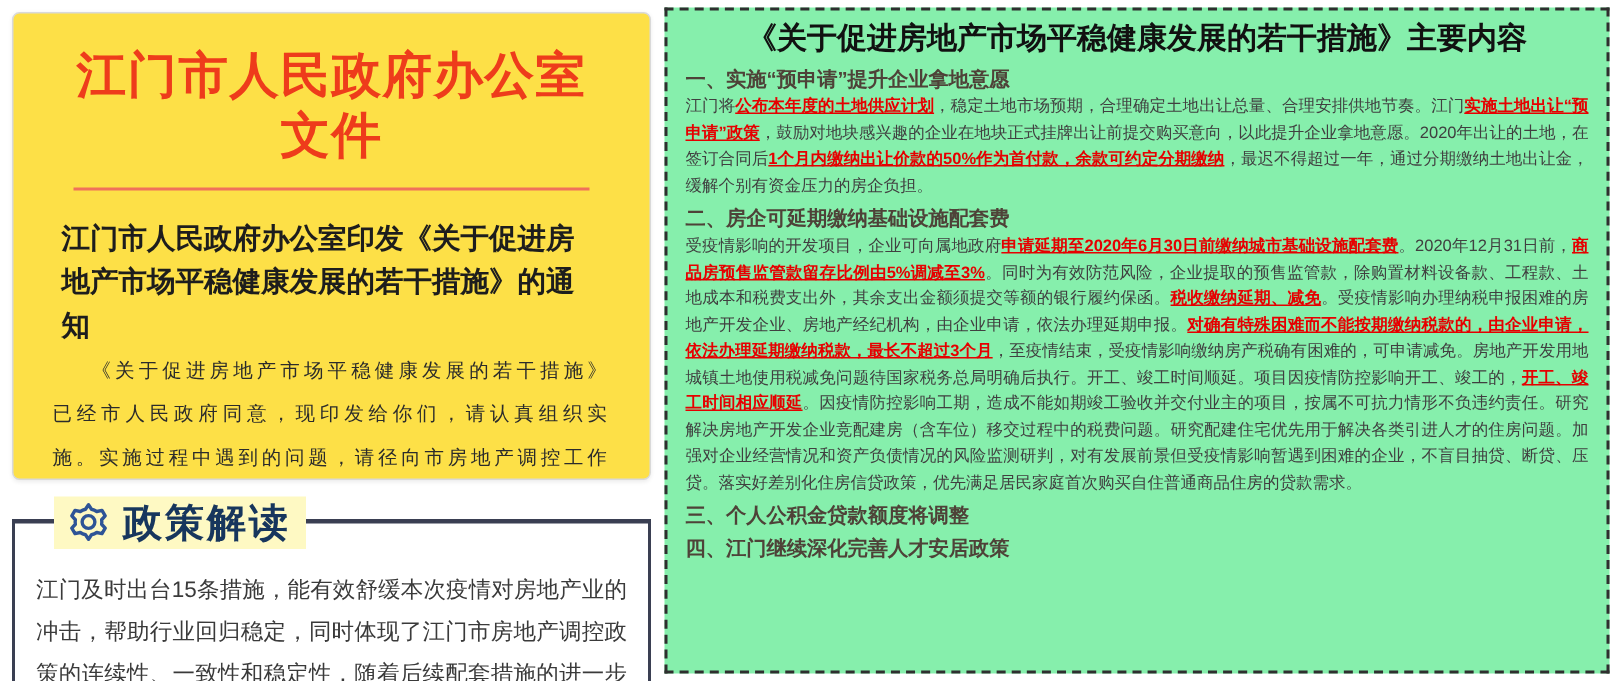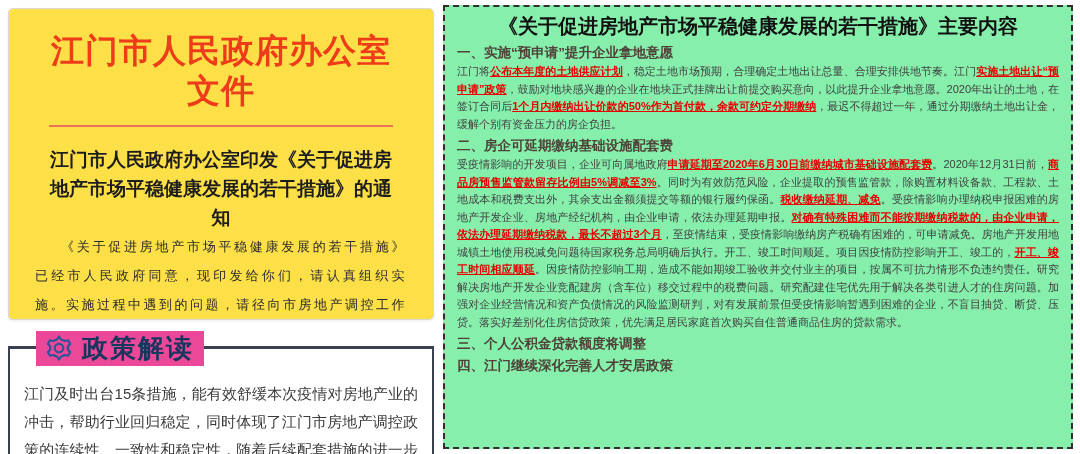--- a/index.html
+++ b/index.html
@@ -13,33 +13,33 @@
   .doc-page { background:#fde047; border:1px solid #d9d9d9; border-radius:5px;
     box-shadow:0 1px 3px rgba(0,0,0,0.08); height:312px; padding:22px 26px 10px 26px;
     overflow:hidden; }
   .doc-header { font-family:"Liberation Serif", serif; font-weight:bold;
     color:#ee3c1b; font-size:33px; text-align:center; letter-spacing:1px;
     line-height:40px; }
   .doc-number { font-family:"Liberation Serif", serif; color:#4e4640;
     font-size:13px; text-align:center; margin-top:16px; letter-spacing:3px; }
   .red-rule { border:none; border-top:2px solid #f0715a; margin:14px 14px 0 14px; }
   .doc-title { font-family:"Liberation Serif", serif; font-weight:bold; color:#1d1d1d;
-    font-size:19px; text-align:center; line-height:29px; margin:18px 6px 0 6px; }
+    font-size:19px; text-align:left; line-height:29px; margin:18px 6px 0 6px; }
   .doc-salutation { font-family:"Liberation Serif", serif; color:#2b2b2b;
     font-size:13px; letter-spacing:2.5px; line-height:29px; margin-top:14px; }
   .doc-body { font-family:"Liberation Serif", serif; color:#2b2b2b; font-size:13px;
     letter-spacing:2.5px; line-height:29px; text-indent:2em; text-align:justify; }
 
   .interp-box { position:relative; margin-top:26px; border:2px solid #3a3f52;
     background:#fff; padding:14px 14px 12px 14px; }
   .interp-legend { position:absolute; top:-19px; left:0; right:0; height:38px;
     display:flex; align-items:center; }
   .interp-legend .seg-left { width:26px; height:0; border-top:2px solid #3a3f52; }
   .interp-legend .seg-right { flex:1; height:0; border-top:2px solid #3a3f52; }
-  .interp-title-wrap { display:flex; align-items:center; background:#ec4899;
+  .interp-title-wrap { display:flex; align-items:center; background:#fef9c3;
     padding:0 10px 0 8px; }
   .interp-title { color:#17365d; font-weight:bold; font-size:26px; letter-spacing:2px;
     margin-left:8px; }
   .interp-body { margin-top:18px; color:#3a3a3a; font-size:15px; line-height:28px;
     text-align:justify; }
   .gear { width:30px; height:30px; display:block; }
 
   
   .right-col { position:absolute; left:443px; top:5px; width:630px; height:444px;
     border:2px dashed #2f2f2f; background:#86efac; padding:6px 12px 4px 12px;

